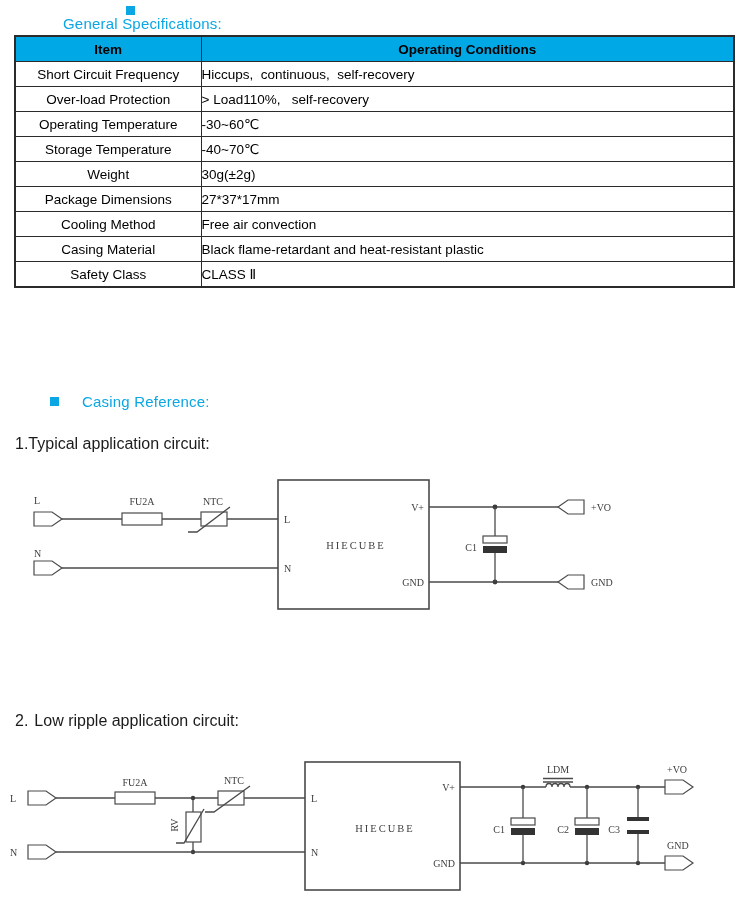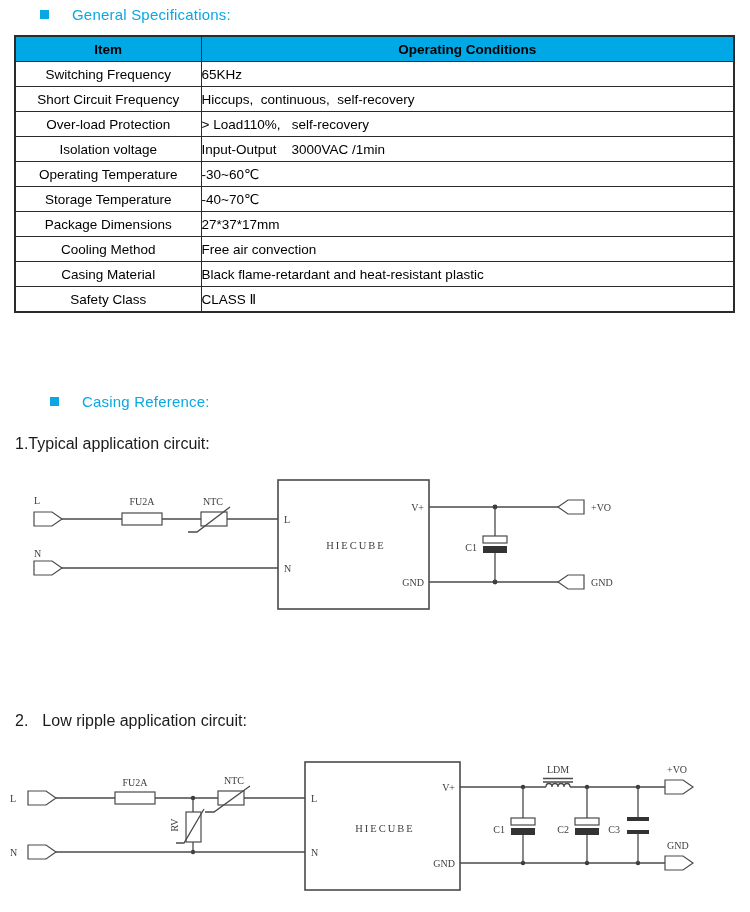--- a/index.html
+++ b/index.html
@@ -21,77 +21,73 @@
   table.spec-table col.colA{width:186px;}
   table.spec-table th,table.spec-table td{
     border:1px solid #2b2b2b;height:24px;padding:0;vertical-align:middle;
   }
   table.spec-table th{background:#00A8E6;font-weight:600;text-align:center;font-size:13.5px;}
   td.c1{text-align:center;}
   td.c2{text-align:left;padding-left:10px;white-space:pre-wrap;}
   
   .caption{position:absolute;left:15px;font-size:16px;color:#1b1b1b;display:flex;}
   .caption .txt1{}
-  .caption .txt2{margin-left:14px;text-align:right;}
+  .caption .txt2{margin-left:6px;text-align:right;}
   
   svg.schematic{position:absolute;left:0;}
   svg.schematic text{font-family:"Liberation Serif","DejaVu Serif",serif;fill:#3e3e3e;}
   .wire{stroke:#4a4a4a;stroke-width:1.3;fill:none;}
   .thick{stroke:#4a4a4a;stroke-width:1.6;fill:#fff;}
   .comp{stroke:#4a4a4a;stroke-width:1.2;fill:#fff;}
   .solid{fill:#333;stroke:none;}
   .dot{fill:#3b3b3b;stroke:none;}
   .lbl{font-size:10px;}
   .lbl-mod{font-size:10.5px;letter-spacing:2px;}
 </style>
 </head>
 <body>
 
 <div class="page">
 
-  <div class="section-heading" style="left:40px;top:6px;">
+  <div class="section-heading" style="left:40px;top:6px;flex-direction:column;">
     <span class="bullet"></span>
     <span class="title-text">General Specifications:</span>
   </div>
 
   <table class="spec-table">
     <colgroup>
         <col class="colA">
         <col>
       </colgroup>
     <thead>
       <tr>
         <th>Item</th>
         <th>Operating Conditions</th>
       </tr>
     </thead>
     <tbody>
       <tr>
-          <td class="c1">Switching Frequency</td>
-          <td class="c2">65KHz</td>
-        </tr>
-      <tr>
           <td class="c1">Short Circuit Frequency</td>
           <td class="c2">Hiccups,  continuous,  self-recovery</td>
         </tr>
       <tr>
           <td class="c1">Over-load Protection</td>
           <td class="c2">&gt; Load110%,   self-recovery</td>
         </tr>
       <tr>
-          <td class="c1">Isolation voltage</td>
-          <td class="c2">Input-Output    3000VAC /1min</td>
-        </tr>
-      <tr>
           <td class="c1">Operating Temperature</td>
           <td class="c2">-30~60℃</td>
         </tr>
       <tr>
           <td class="c1">Storage Temperature</td>
           <td class="c2">-40~70℃</td>
+        </tr>
+      <tr>
+          <td class="c1">Weight</td>
+          <td class="c2">30g(±2g)</td>
         </tr>
       <tr>
           <td class="c1">Package Dimensions</td>
           <td class="c2">27*37*17mm</td>
         </tr>
       <tr>
           <td class="c1">Cooling Method</td>
           <td class="c2">Free air convection</td>
         </tr>
       <tr>

